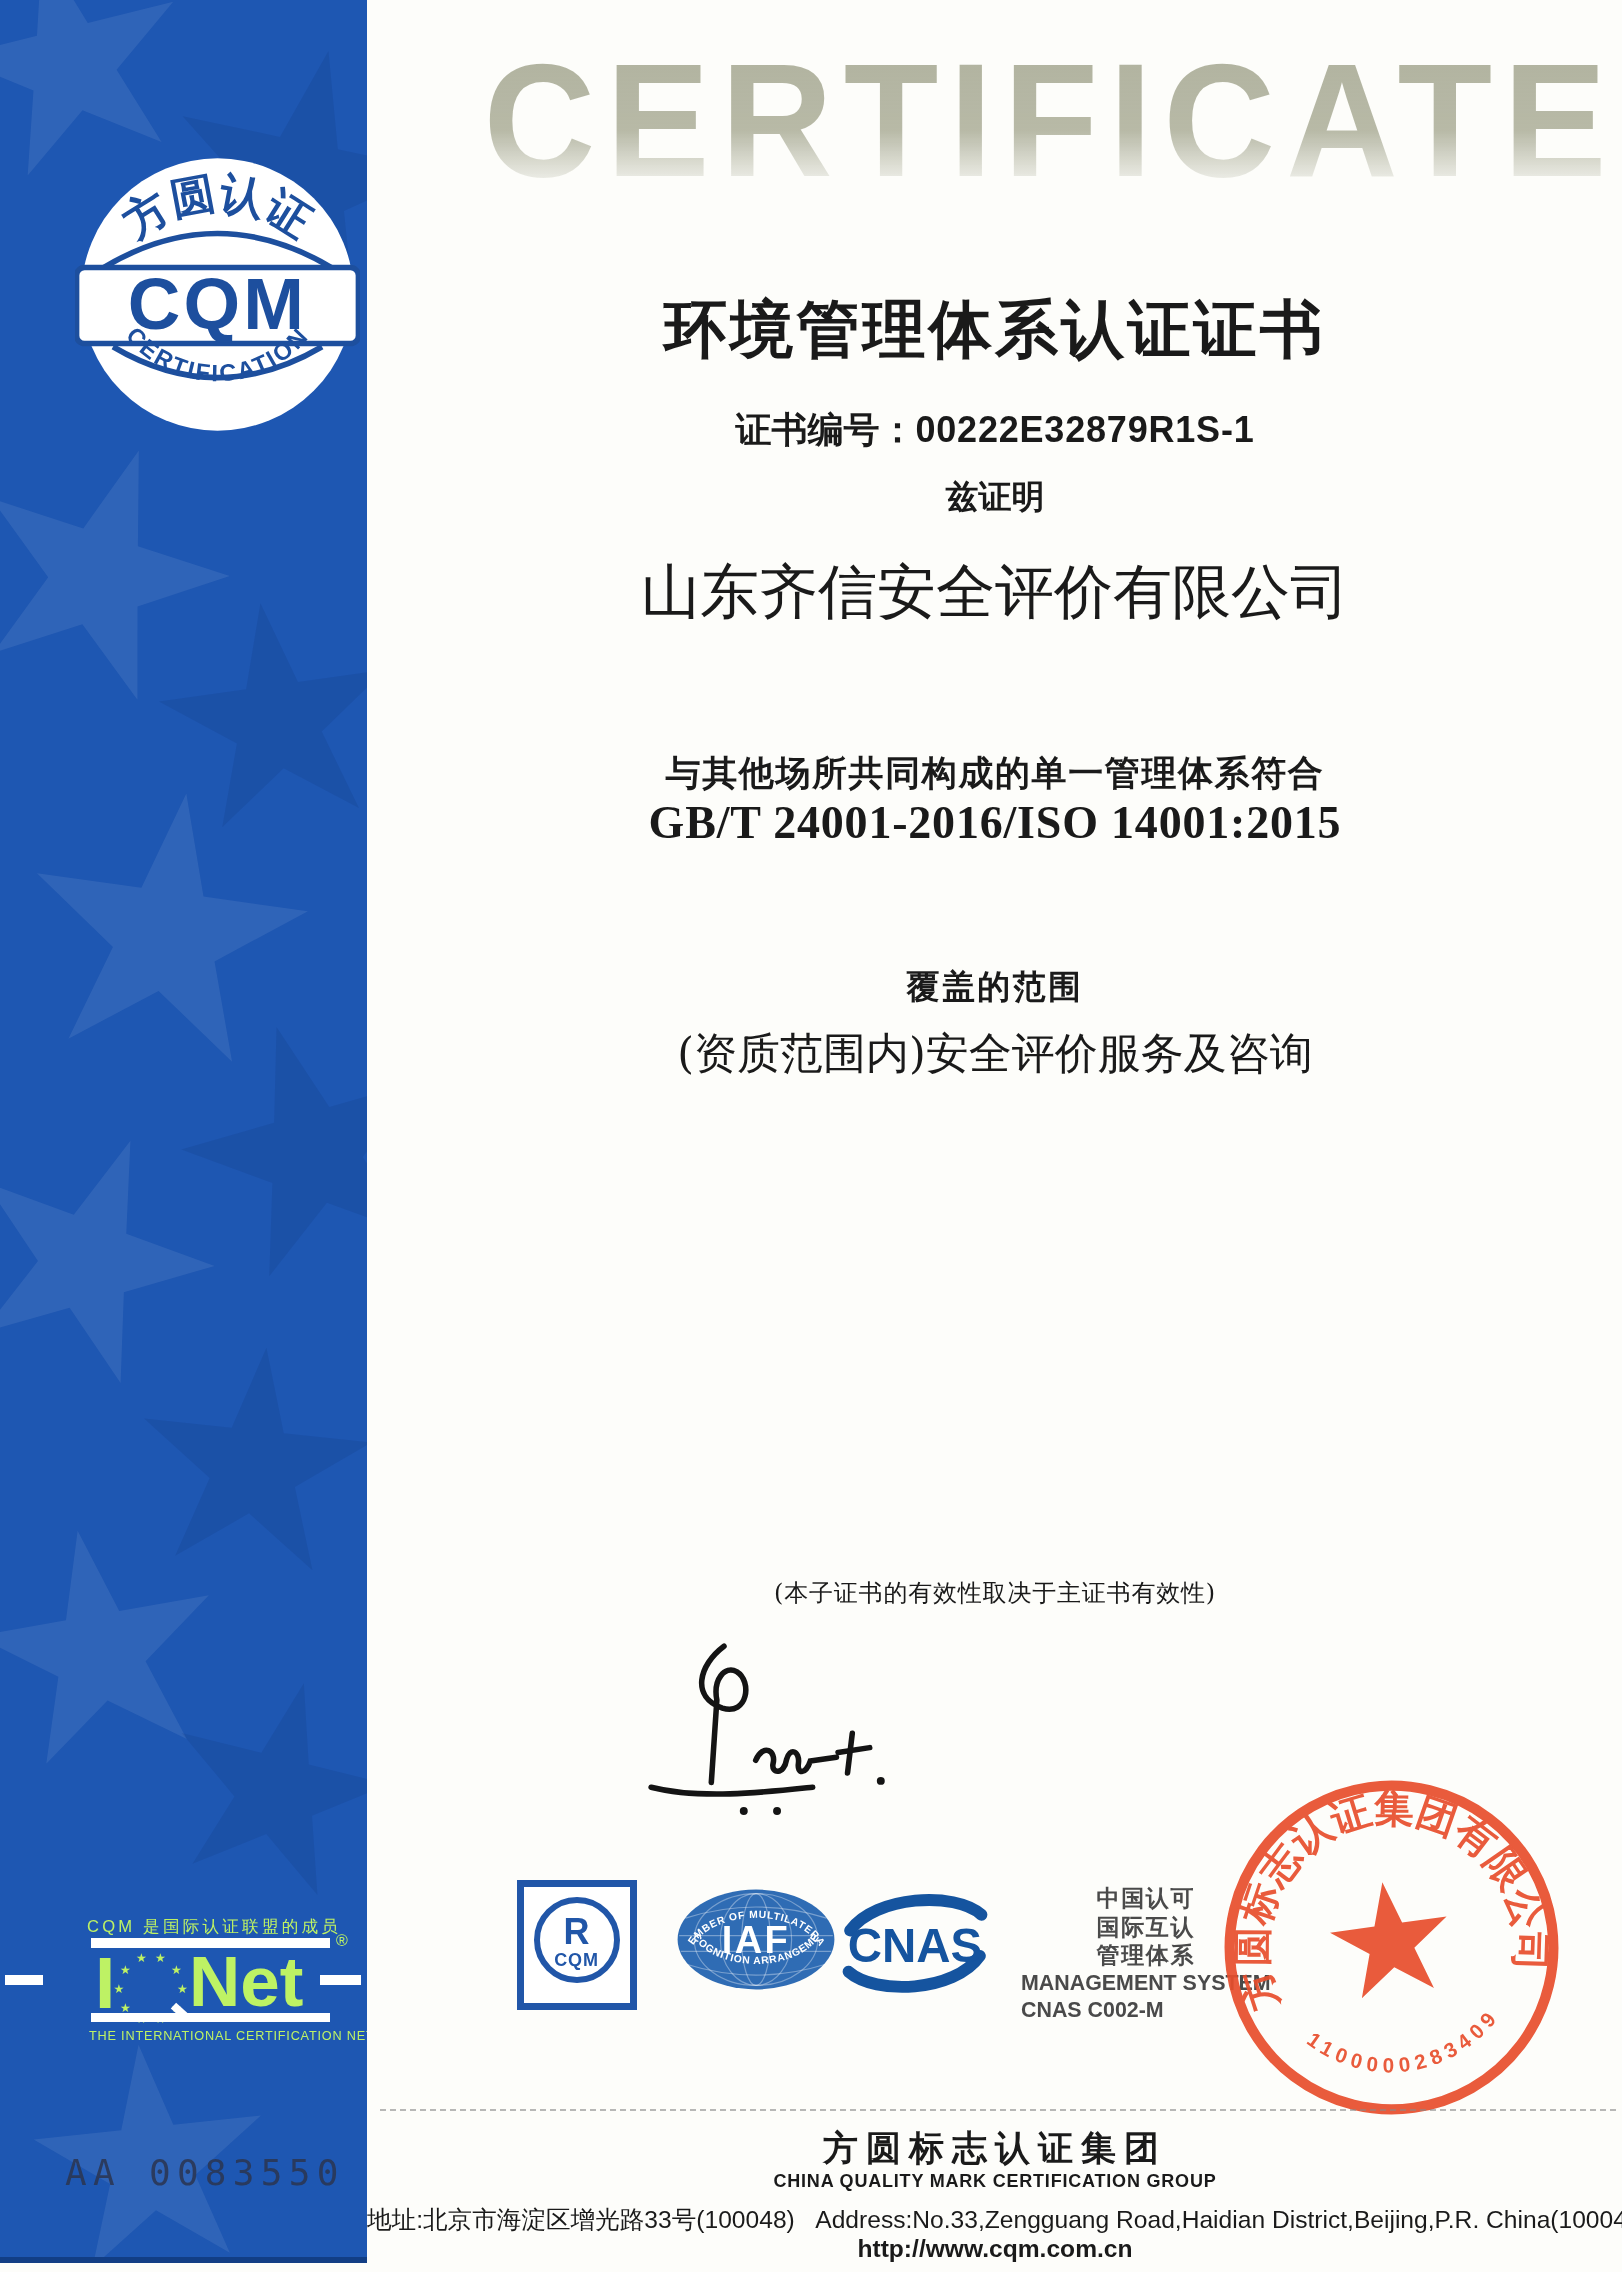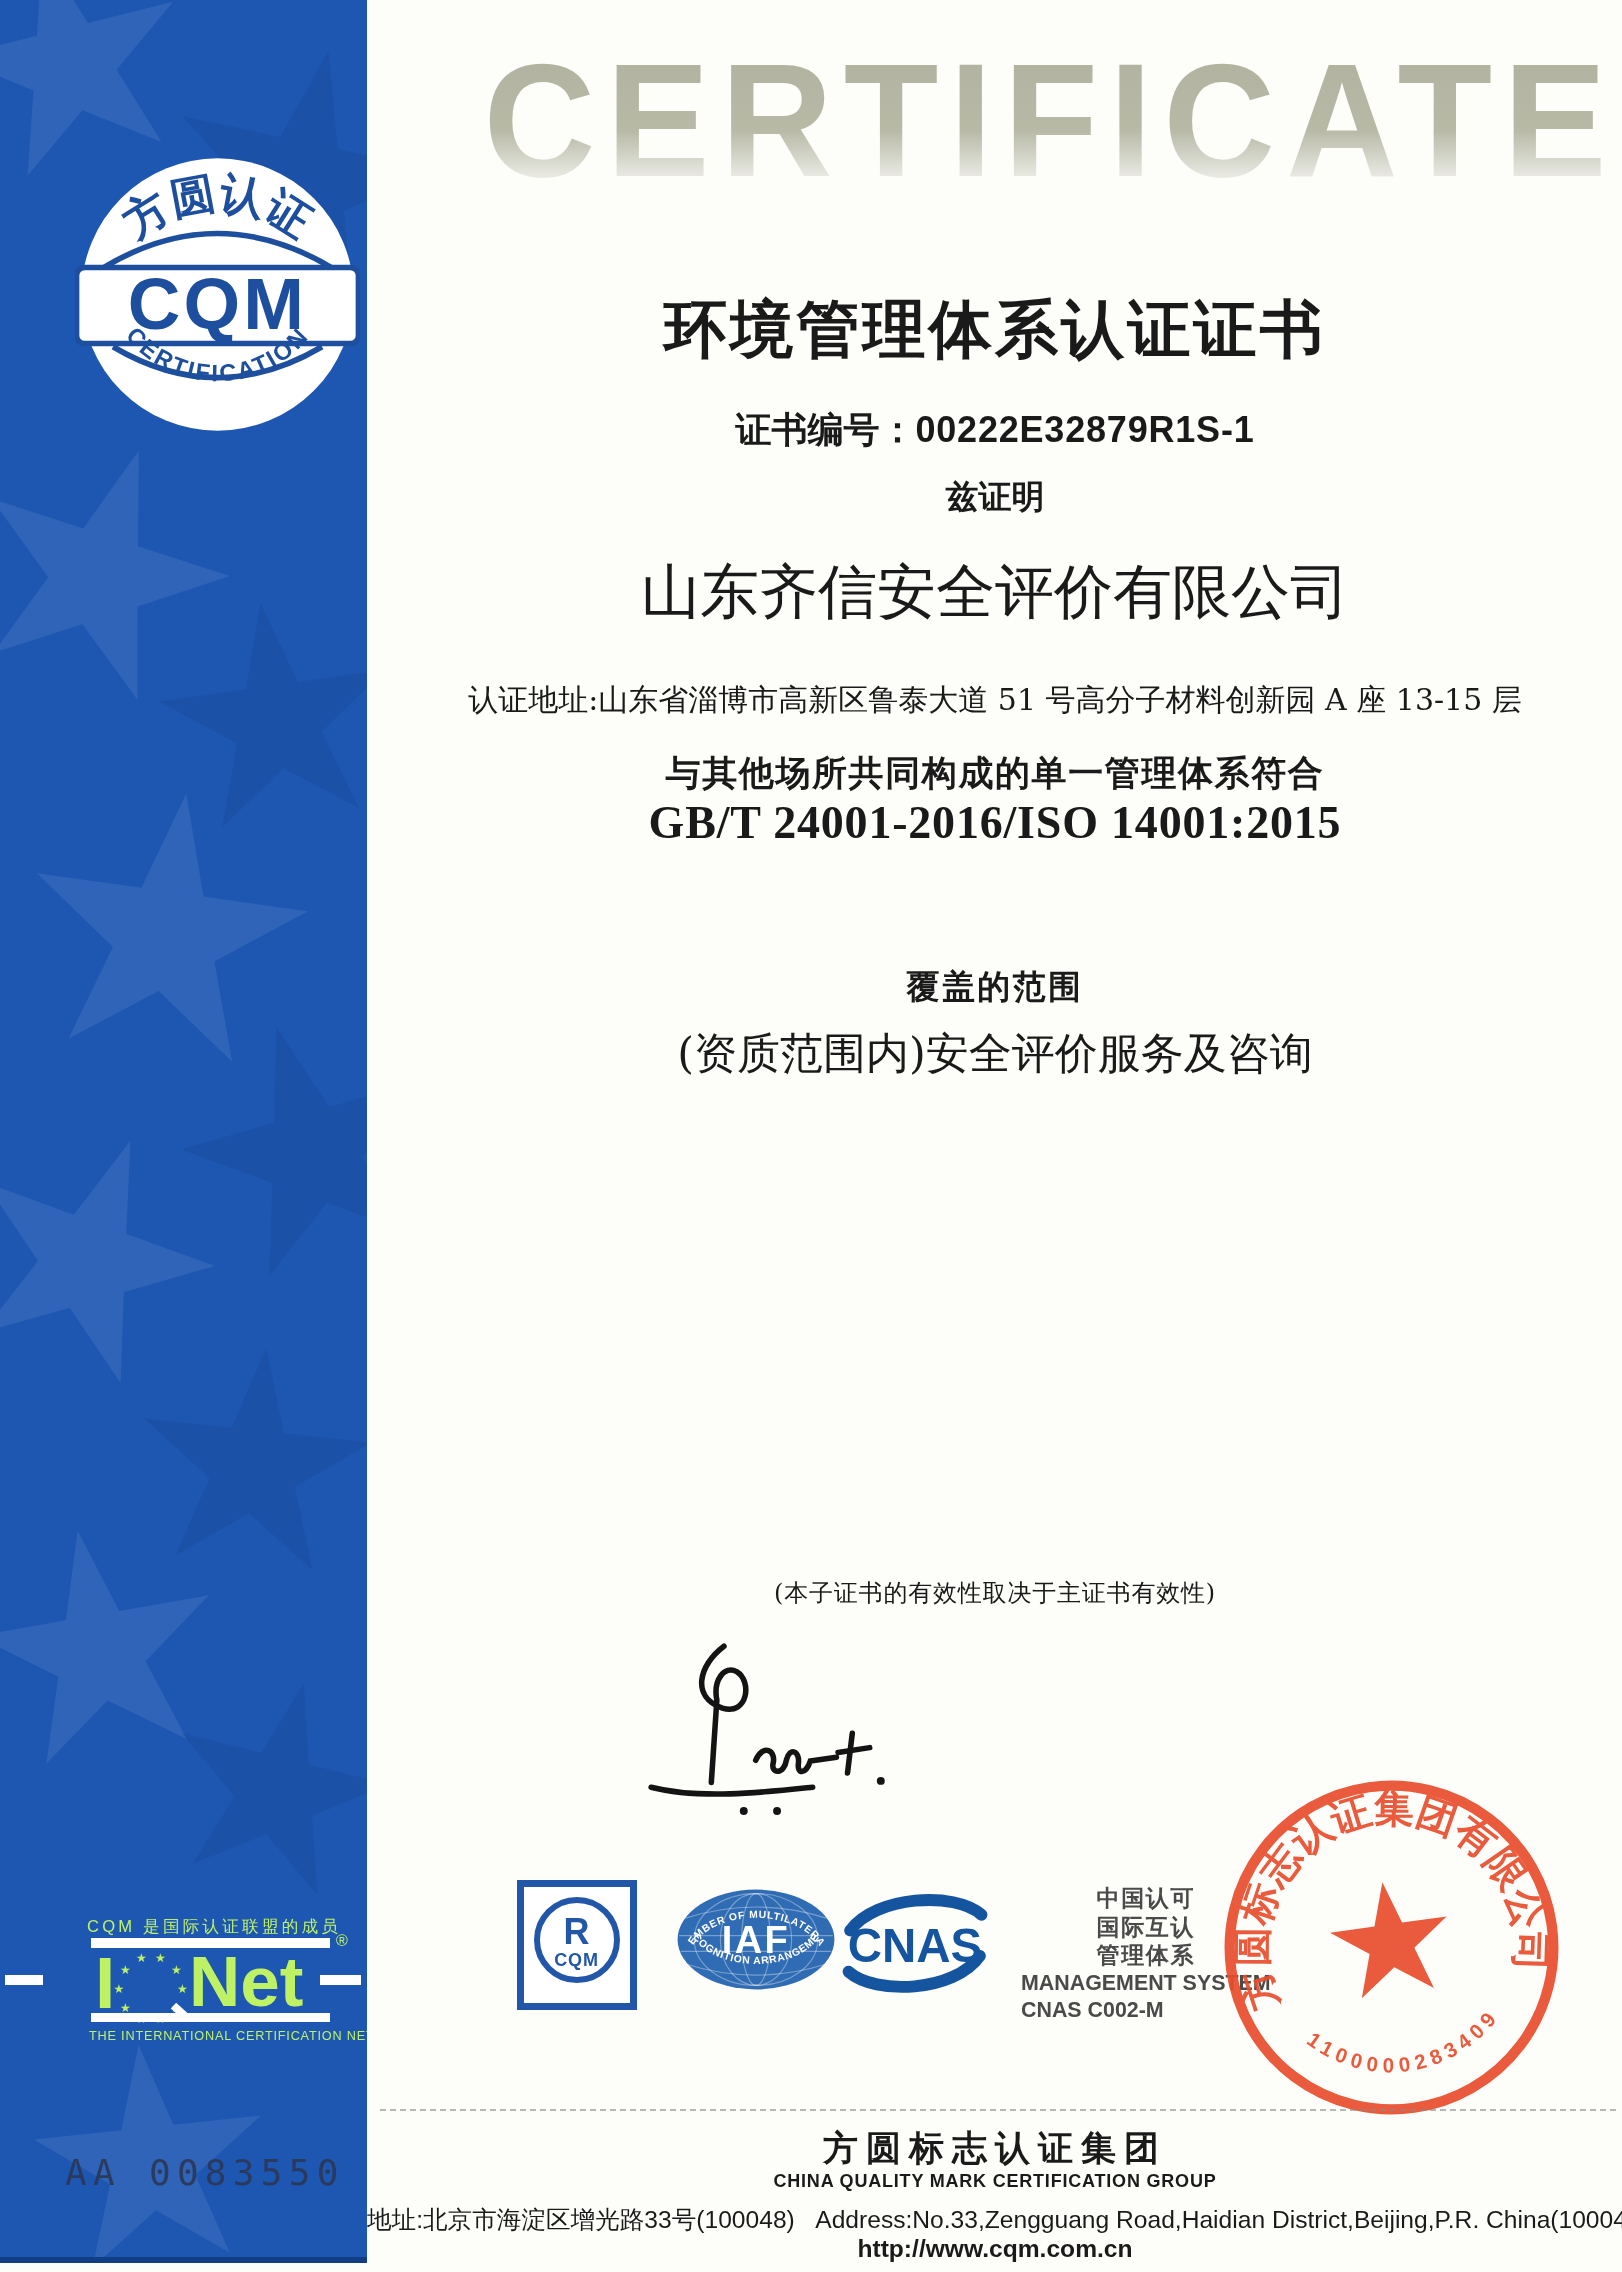--- a/index.html
+++ b/index.html
@@ -143,21 +143,20 @@
   <div class="band-bottom-edge"></div>
 
   <div class="main">
     <div class="watermark">CERTIFICATE</div>
     <div class="title">环境管理体系认证证书</div>
     <div class="certno">
       <span>证书编号：</span><span class="num">00222E32879R1S-1</span>
     </div>
     <div class="hereby">兹证明</div>
     <div class="company">山东齐信安全评价有限公司</div>
-    <div class="addr">认证地址:山东省淄博市高新区鲁泰大道 51 号高分子材料创新园 A 座 13-15 层</div>
     <div class="sysline">与其他场所共同构成的单一管理体系符合</div>
     <div class="standard">GB/T 24001-2016/ISO 14001:2015</div>
     <div class="scopelabel">覆盖的范围</div>
     <div class="scope">(资质范围内)安全评价服务及咨询</div>
     <div class="validity">(本子证书的有效性取决于主证书有效性)</div>
 
     <svg class="signature" width="333" height="198" viewBox="0 0 420 250">
       <g fill="none" stroke="#141414" stroke-width="7" stroke-linecap="round">
         <path d="M150,18 C118,42 108,82 148,96 C180,106 186,62 166,50 C151,42 136,60 141,86 L134,190"></path>
         <path d="M58,196 C120,212 205,202 262,196"></path>

